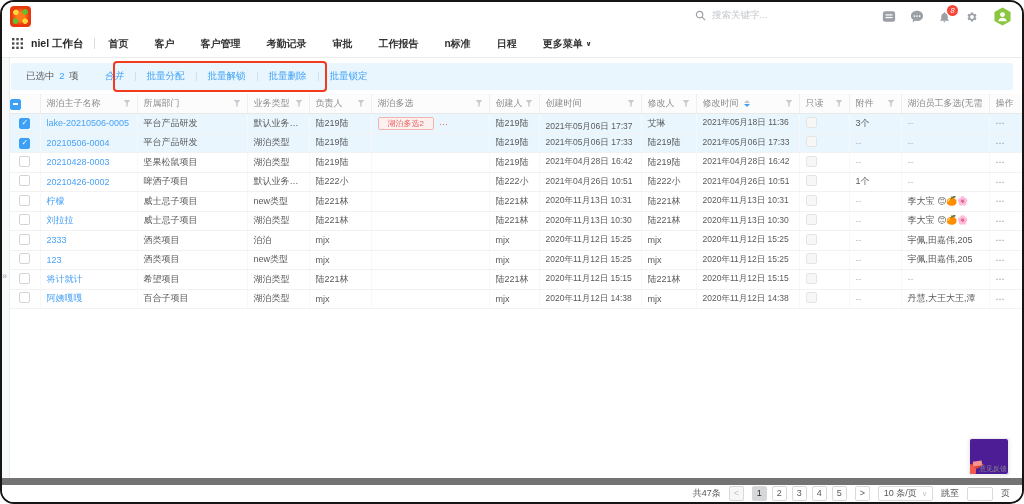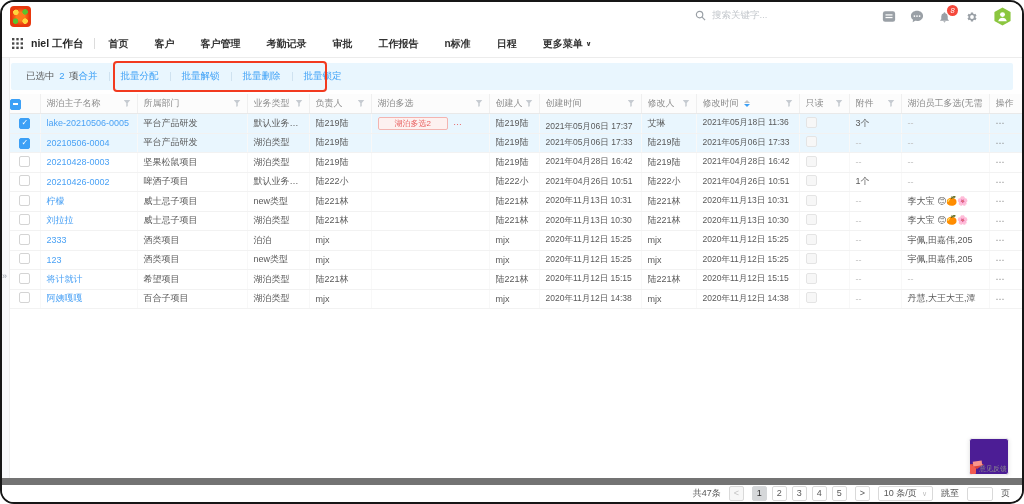--- a/index.html
+++ b/index.html
@@ -35,21 +35,21 @@
   .more .caret{font-size:7px;color:#333;}
 
   
   .left-strip{position:absolute;left:0;top:56px;bottom:24px;width:8px;background:#f7f8fa;border-right:1px solid #ededed;}
   .expander{position:absolute;top:214px;left:0px;font-size:9px;color:#98a0a8;line-height:9px;cursor:pointer;}
 
   
   .toolbar{position:absolute;left:9px;right:9px;top:61px;height:27px;background:#e9f6fe;border-radius:2px;
     display:flex;align-items:center;padding-left:15px;font-size:9.5px;color:#595959;}
   .sel-text .blue{color:#3ca0f6;font-weight:400;padding:0 2px;}
-  .tb-link{color:#3ca0f6;cursor:pointer;white-space:nowrap;}
+  .tb-link{color:#3ca0f6;margin-left:26px;cursor:pointer;white-space:nowrap;font-style:italic;}
   #batch-actions{display:flex;align-items:center;}
   .sep{width:1px;height:9px;background:#cfe2f0;margin:0 11px;}
   .b-link{color:#3ca0f6;cursor:pointer;white-space:nowrap;}
   .annotation{position:absolute;left:111px;top:59px;width:214px;height:31px;border:2px solid #f23a1f;
     border-radius:4px;z-index:6;pointer-events:none;}
 
   
   table.grid{position:absolute;left:8px;top:92px;width:1016px;border-collapse:collapse;table-layout:fixed;font-size:9px;}
   .grid th{height:19px;font-weight:400;color:#8c8c8c;background:#fcfcfc;border-bottom:1px solid #e9e9e9;
     border-right:1px solid #efefef;padding:0;text-align:left;}
@@ -67,21 +67,21 @@
   .rlink{color:#4ba2f5;cursor:pointer;text-decoration:none;}
   .dash{color:#c0c0c0;}
   .ops-btn{color:#8c8c8c;letter-spacing:1px;cursor:pointer;}
   .cb{width:11px;height:11px;border:1px solid #d4d4d4;border-radius:2px;background:#fff;
     display:inline-flex;align-items:center;justify-content:center;cursor:pointer;}
   .cb.checked,.cb.indet{background:#3ca0f6;border-color:#3ca0f6;}
   .cb.indet::after{content:"";width:5px;height:1.5px;background:#fff;}
   .cb.checked::after{content:"✓";font-size:8px;color:#fff;line-height:1;}
   .cb.ro{background:#f7f7f7;border-color:#e4e4e4;cursor:default;}
   .selcell{text-align:center;}
-  .tag{display:inline-block;padding:0 16px;border-radius:2px;font-size:8px;line-height:11px;margin-right:5px;border:1px solid;}
+  .tag{display:inline-block;padding:0 9px;border-radius:2px;font-size:8px;line-height:11px;margin-right:5px;border:1px solid;}
 
   
   .pager{position:absolute;left:0;right:0;bottom:0;height:24px;border-top:7px solid #737373;background:#fff;
     display:flex;align-items:center;justify-content:flex-end;gap:8px;padding-right:12px;font-size:9px;color:#595959;}
   #pages{display:flex;gap:5px;}
   .pg{min-width:15px;height:15px;line-height:13px;text-align:center;border:1px solid #d9d9d9;border-radius:2px;
     background:#fff;font-size:9px;color:#595959;padding:0 3px;cursor:pointer;}
   .pg.active{background:#d5d7d9;border-color:#d5d7d9;color:#2f2f2f;}
   .pg.prev{color:#c4c4c4;background:#f7f7f7;}
   .psel{border:1px solid #d9d9d9;border-radius:2px;height:15px;display:flex;align-items:center;gap:5px;

